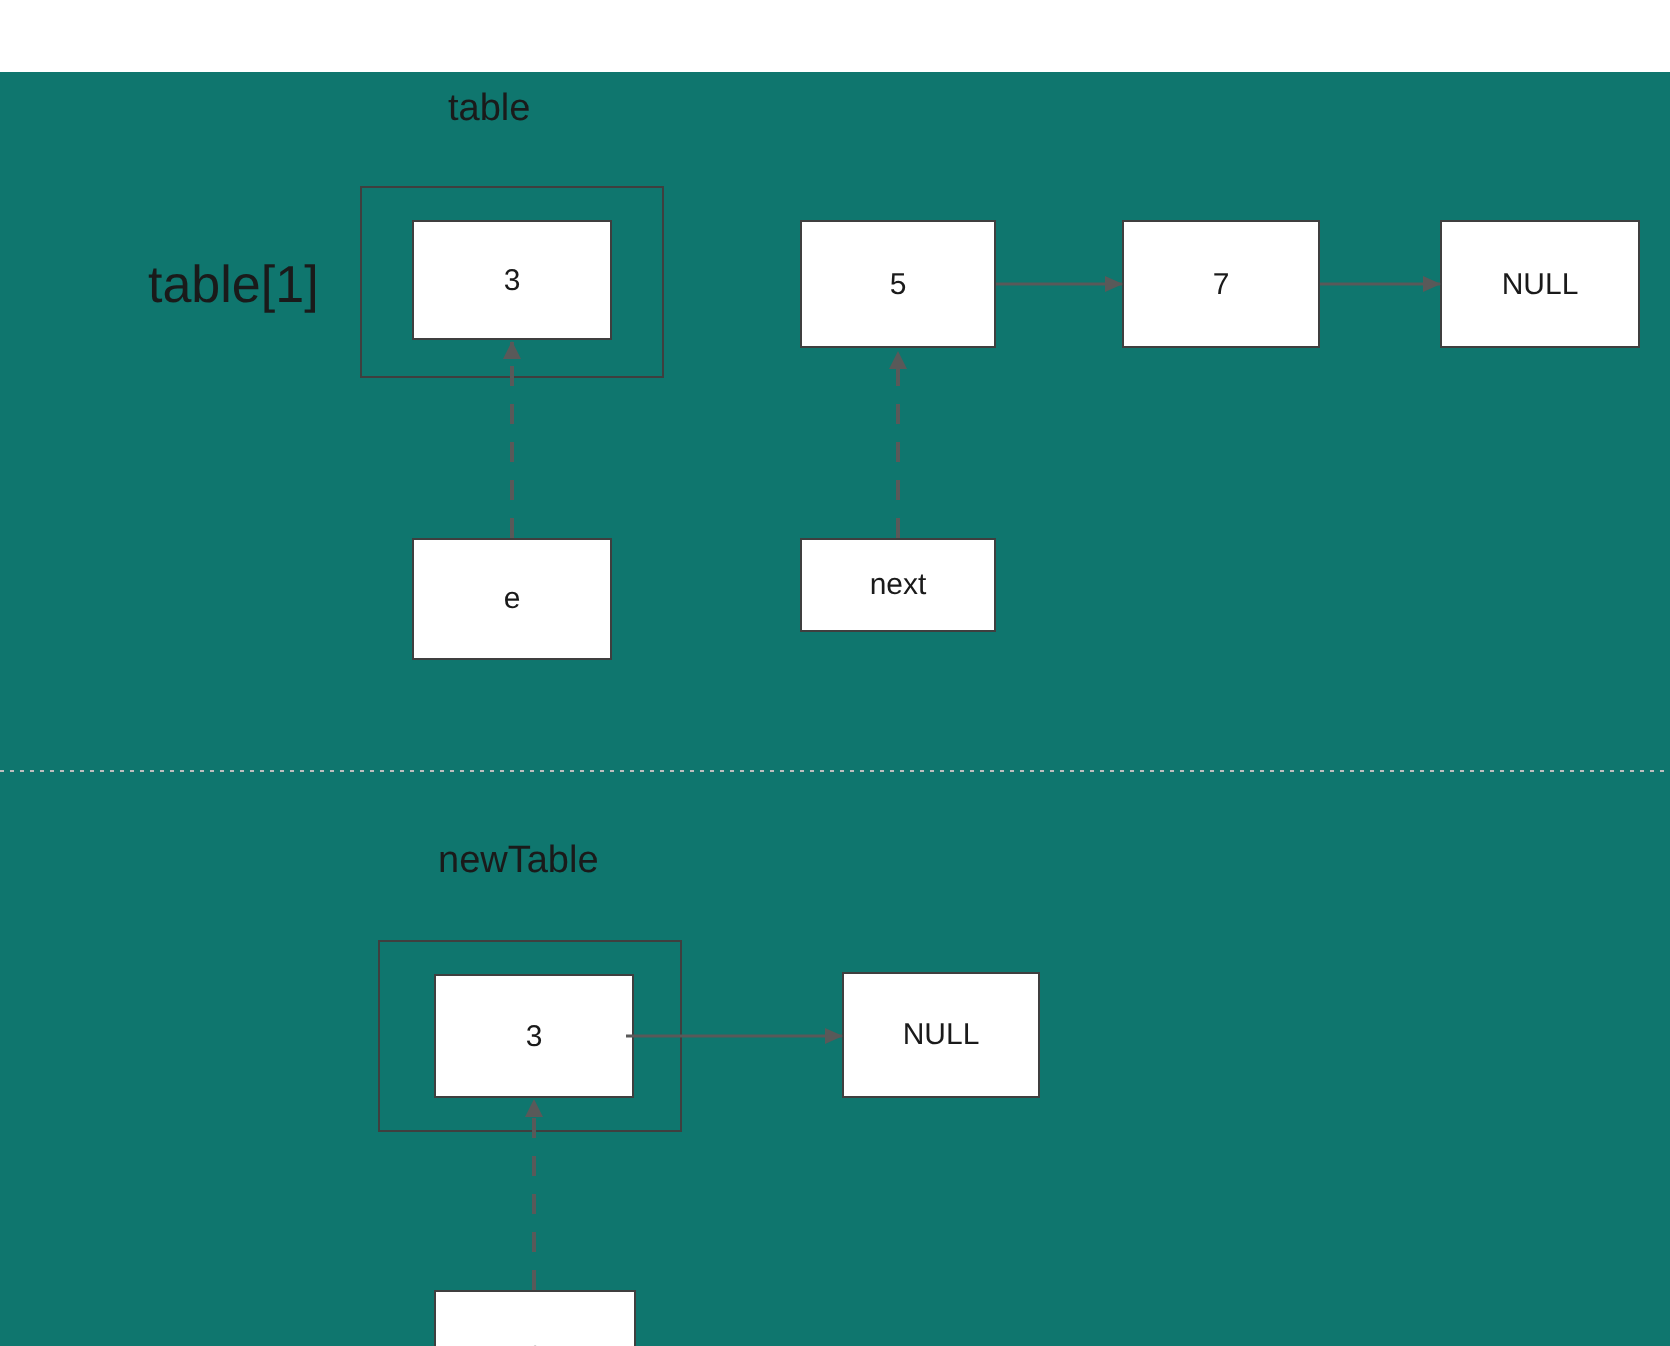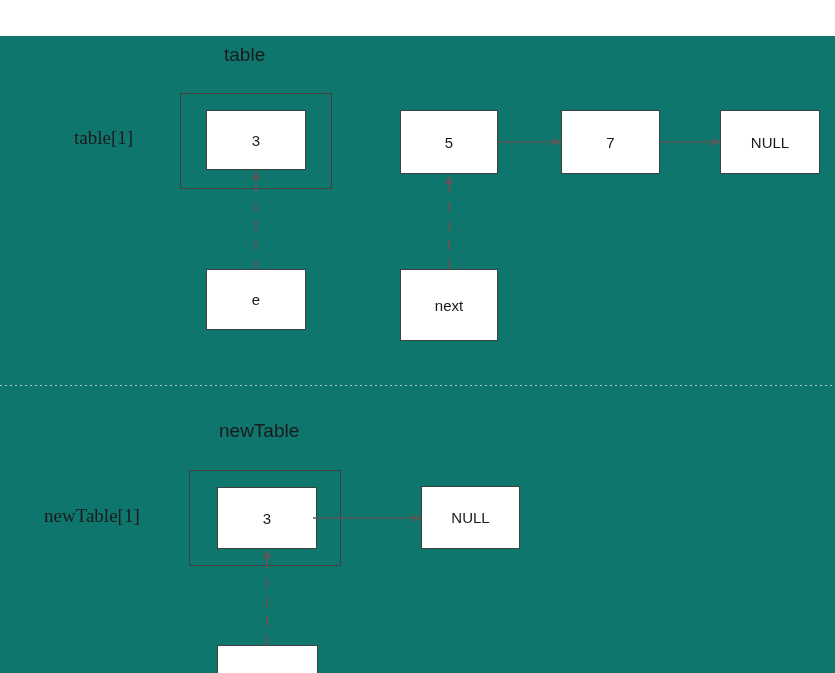--- a/index.html
+++ b/index.html
@@ -36,22 +36,21 @@
   .label {
     position: absolute;
     color: #1a1a1a;
     font-family: "Liberation Sans", sans-serif;
     white-space: nowrap;
   }
   .title {
     font-size: 19px;
   }
   .slotlabel {
-    font-size: 19px;
-    font-family: Liberation Serif, serif;
+    font-size: 26px;
   }
   .svg-layer {
     position: absolute;
     left: 0;
     top: 0;
     width: 835px;
     height: 673px;
     pointer-events: none;
   }
   .watermark {
@@ -79,25 +78,24 @@
   <div class="box" style="left:206px; top:74px; width:100px; height:60px; font-size:15px;">3</div>
 
   <div class="box" style="left:206px; top:233px; width:100px; height:61px; font-size:15px;">e</div>
 
   <div class="box" style="left:400px; top:74px; width:98px; height:64px; font-size:15px;">5</div>
 
   <div class="box" style="left:561px; top:74px; width:99px; height:64px; font-size:15px;">7</div>
 
   <div class="box" style="left:720px; top:74px; width:100px; height:64px; font-size:15px;">NULL</div>
 
-  <div class="box" style="left:400px; top:233px; width:98px; height:72px; font-size:15px;">next</div>
+  <div class="box" style="left:400px; top:233px; width:98px; height:47px; font-size:15px;">next</div>
 
   <div class="label title" style="left:219px; top:384px;">newTable</div>
 
-  <div class="label slotlabel" style="left:44px; top:469px;">newTable[1]</div>
 
   <div class="box outer" style="left:189px; top:434px; width:152px; height:96px;"></div>
 
   <div class="box" style="left:217px; top:451px; width:100px; height:62px; font-size:15px;">3</div>
 
   <div class="box" style="left:421px; top:450px; width:99px; height:63px; font-size:15px;">NULL</div>
 
   <div class="box" style="left:217px; top:609px; width:101px; height:62px; font-size:15px;">e</div>
 
   <svg class="svg-layer" viewBox="0 0 835 673" xmlns="http://www.w3.org/2000/svg">

